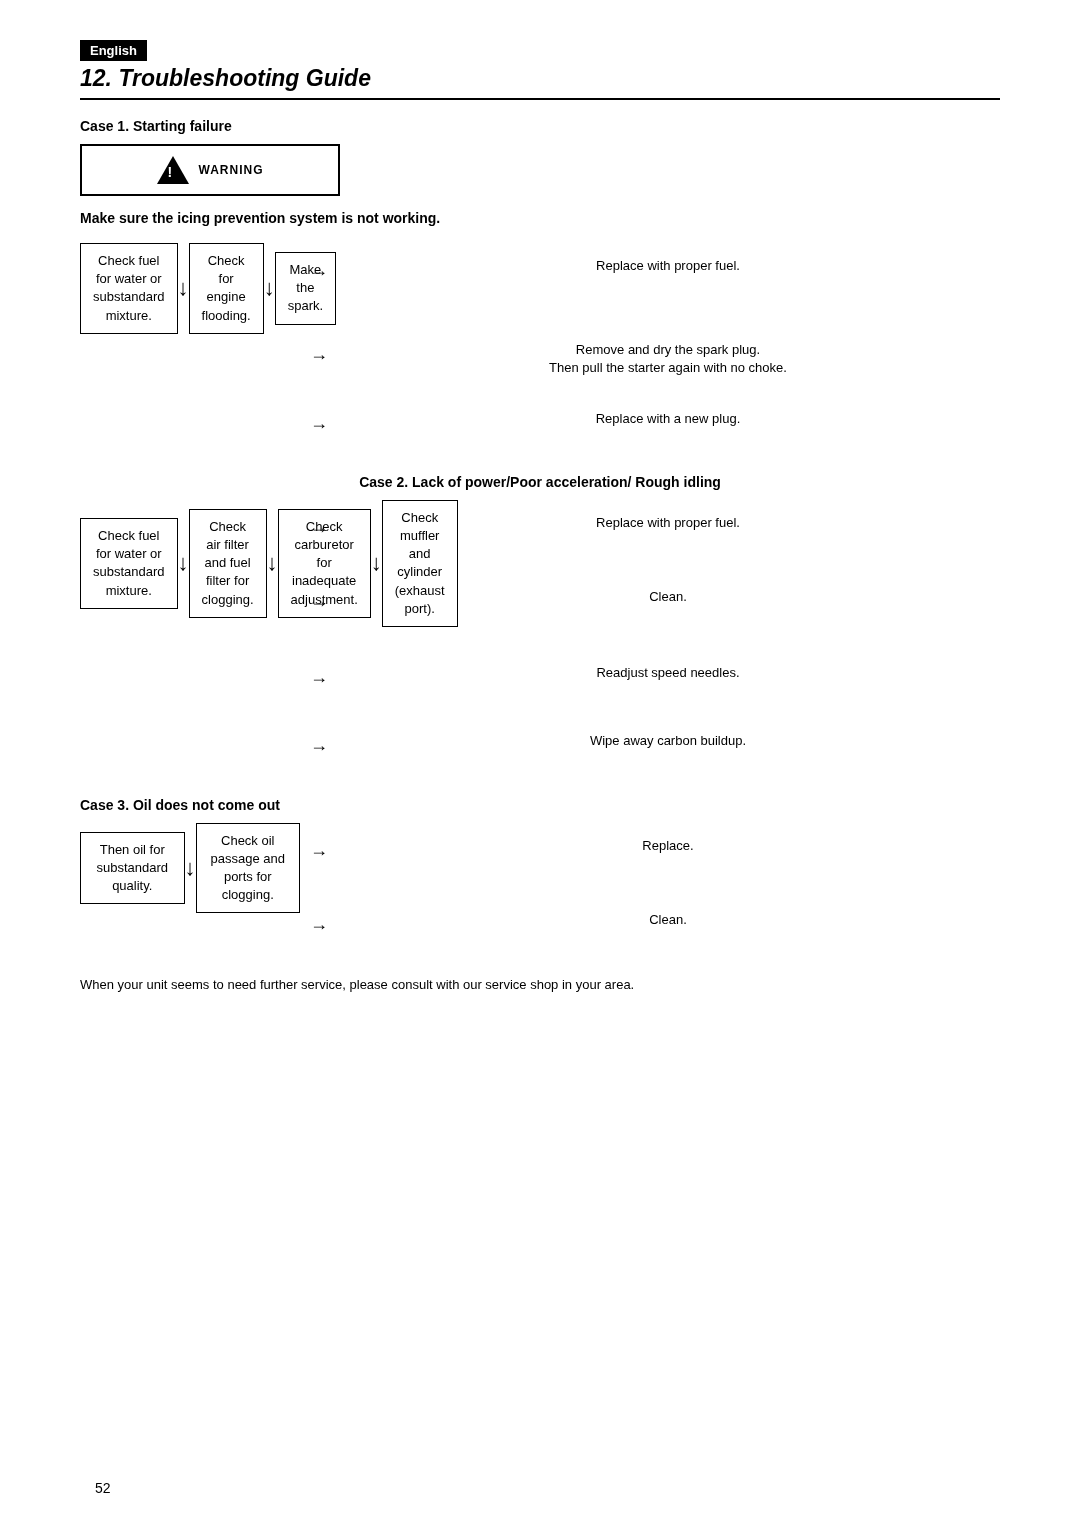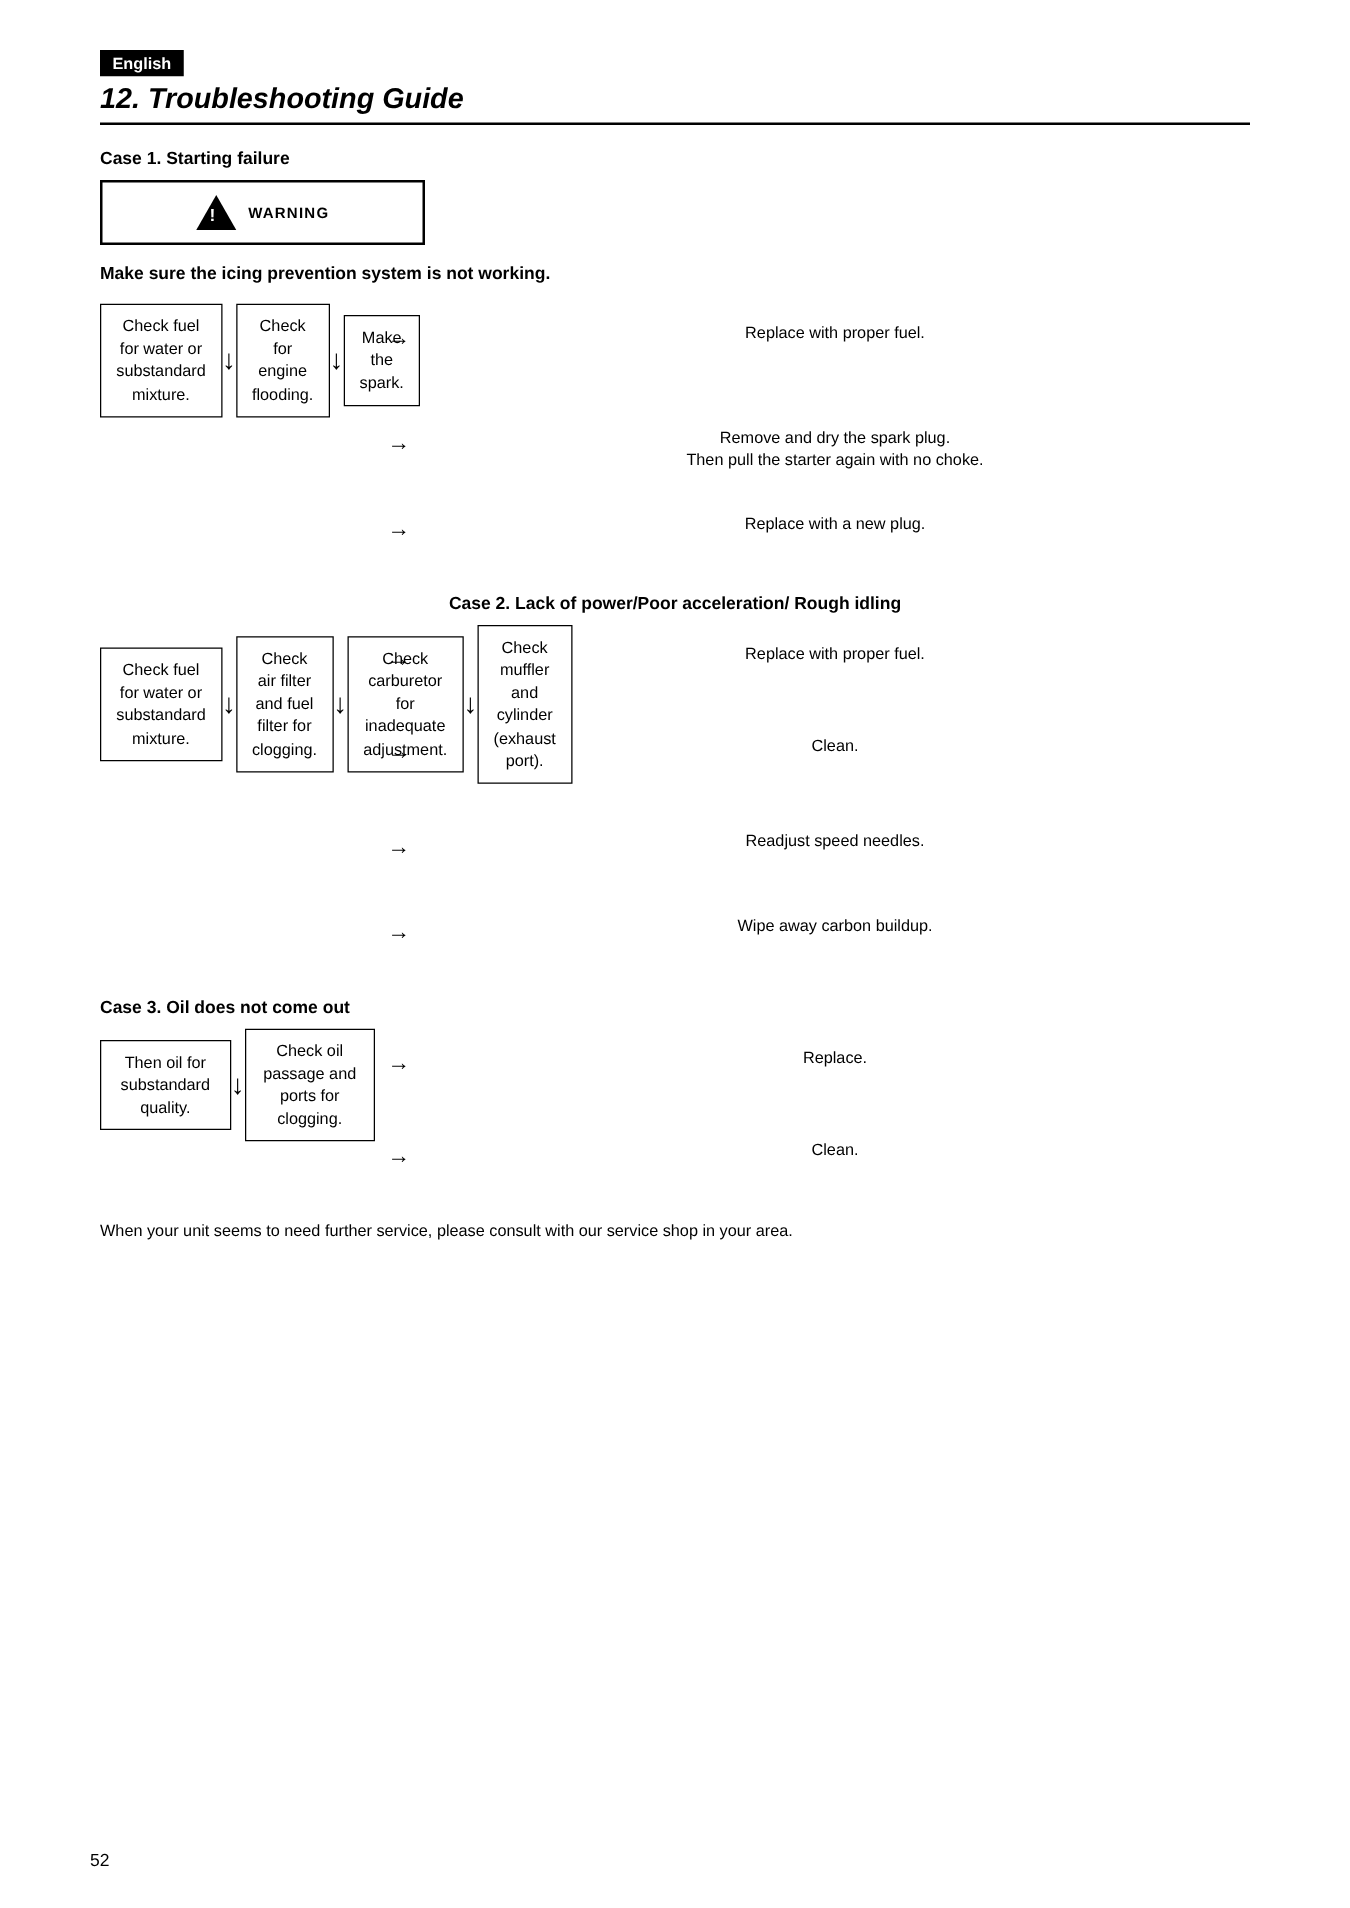--- a/index.html
+++ b/index.html
@@ -142,21 +142,21 @@
     .flow-right-text {
       flex: 1;
       text-align: center;
     }
     .case-block {
       margin-bottom: 32px;
     }
     .page-number {
       position: absolute;
       bottom: 30px;
-      left: 72px;
+      left: 95px;
       font-size: 14px;
     }
     .footer-note {
       font-size: 13px;
       line-height: 1.6;
       margin-top: 16px;
     }
   </style>
 </head>
 <body>

